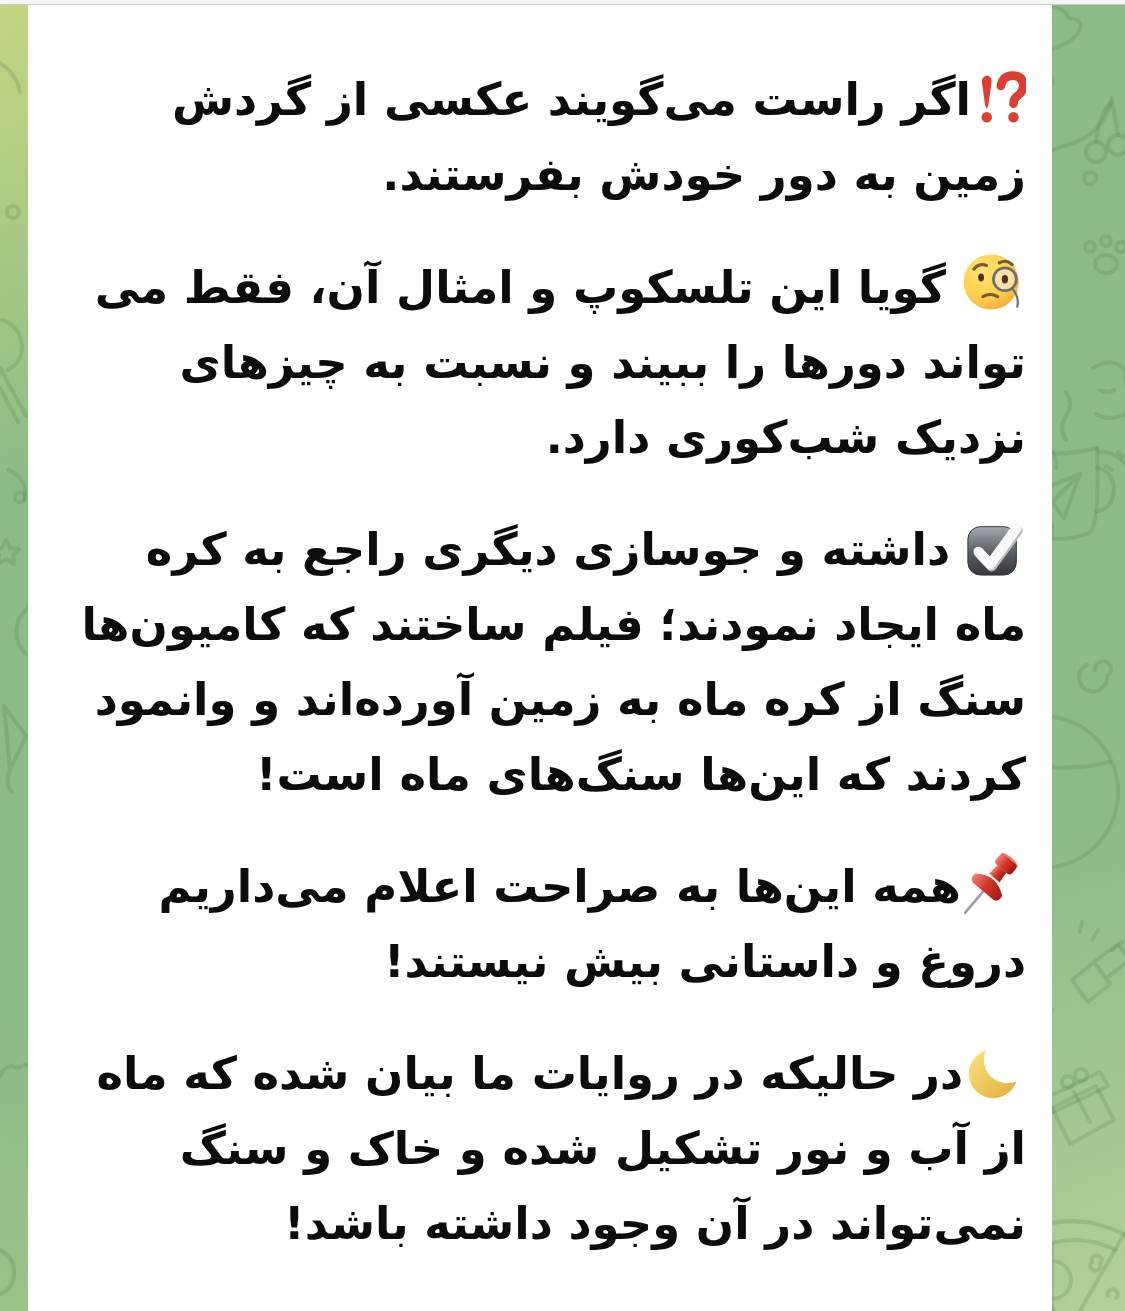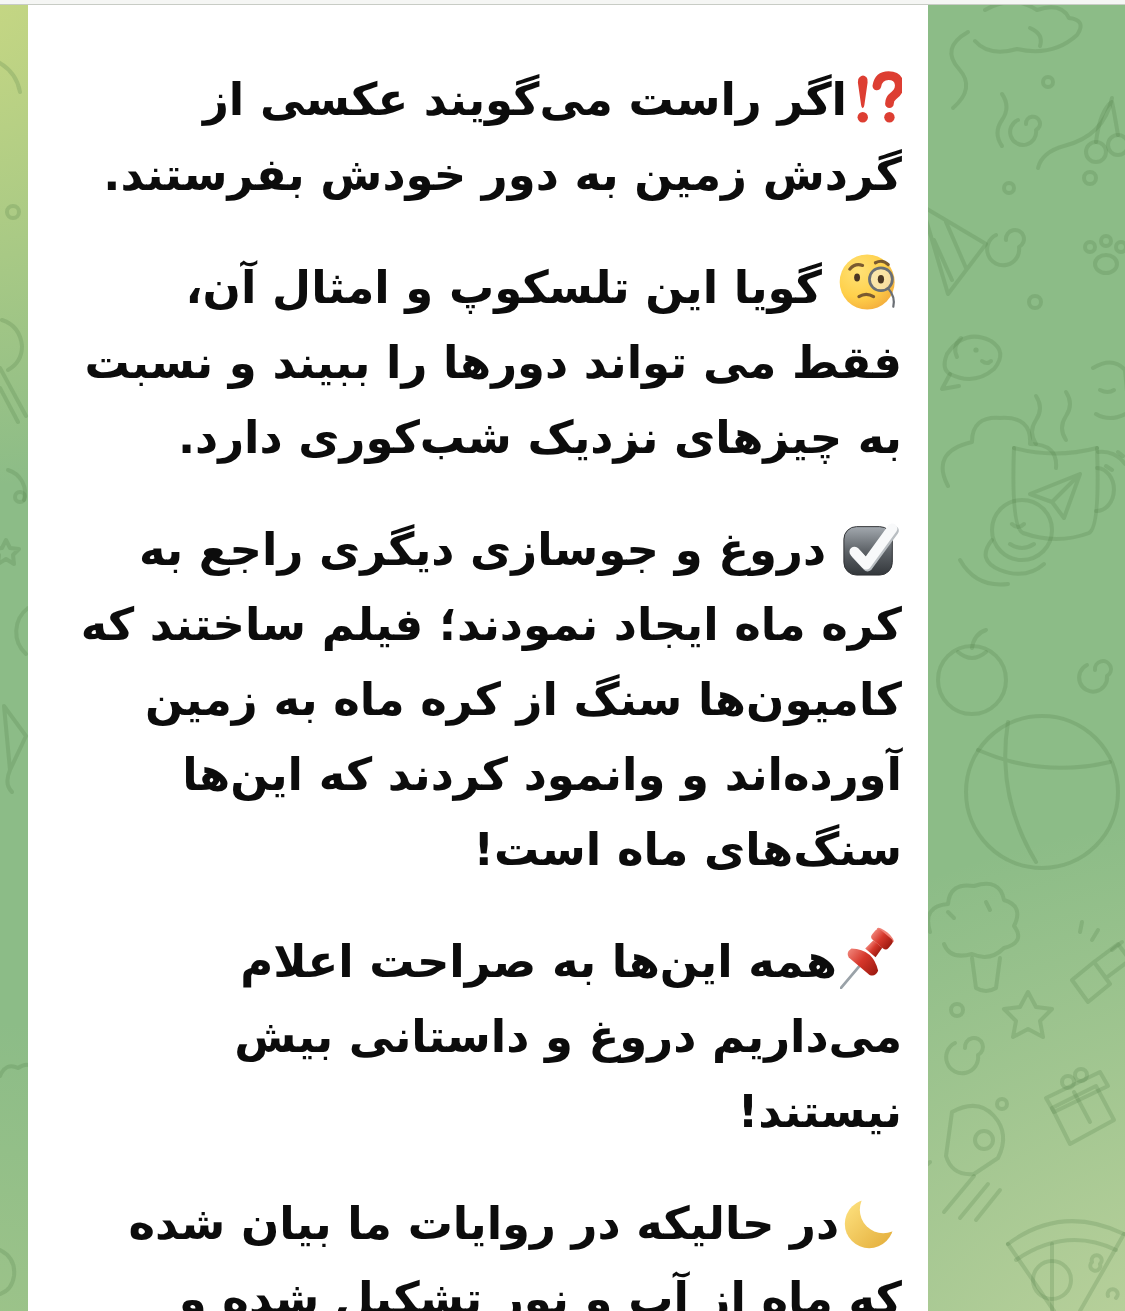--- a/index.html
+++ b/index.html
@@ -14,21 +14,21 @@
       radial-gradient(1500px 1200px at 115% 112%, #c9d8a2 0%, rgba(201,216,162,0) 55%),
       radial-gradient(1200px 900px at -10% 115%, #a7c88b 0%, rgba(167,200,139,0) 55%),
       #8cbc87;
   }
   .doodles{position:absolute;left:0;top:0;width:1125px;height:1311px;}
   .top-strip{
     position:absolute;left:0;top:0;width:100%;height:4px;
     background:#f5f6f4;border-bottom:1px solid #c8ccc5;
   }
   .bubble{
-    position:absolute;left:28px;top:5px;width:900px;height:1306px;
+    position:absolute;left:28px;top:5px;width:1024px;height:1306px;
     background:#ffffff;
   }
   .msg{
     direction:rtl;
     text-align:right;
     padding:57px 26px 0 46px;
     font-size:45px;
     line-height:75px;
     font-weight:bold;
     color:#0c0c0c;
@@ -207,21 +207,21 @@
               <defs>
                 <linearGradient id="cbg" x1="0" y1="0" x2="0" y2="1">
                   <stop offset="0" stop-color="#a3a9af"></stop>
                   <stop offset="0.5" stop-color="#5e6368"></stop>
                   <stop offset="1" stop-color="#33373b"></stop>
                 </linearGradient>
               </defs>
               <rect x="4" y="12" width="50" height="50" rx="13" fill="url(#cbg)" stroke="#2e3134" stroke-width="1"></rect>
               <path d="M15 38 L27 51 L54 14" stroke="#b9bec2" stroke-width="10.5" fill="none" stroke-linecap="round" stroke-linejoin="round" transform="translate(1.5,2)"></path>
               <path d="M15 38 L27 51 L54 14" stroke="#f8f9fa" stroke-width="10.5" fill="none" stroke-linecap="round" stroke-linejoin="round"></path>
-            </svg></span><span>دروغ و جوسازی دیگری راجع به کره ماه ایجاد نمودند؛ فیلم ساختند که کامیون‌ها سنگ از کره ماه به زمین آورده‌اند و وانمود کردند که این‌ها سنگ‌های ماه است!</span></p>
+            </svg></span><span>داشته و جوسازی دیگری راجع به کره ماه ایجاد نمودند؛ فیلم ساختند که کامیون‌ها سنگ از کره ماه به زمین آورده‌اند و وانمود کردند که این‌ها سنگ‌های ماه است!</span></p>
         <p><span class="emoji tight"><svg width="62" height="62" viewBox="0 0 64 64">
               <defs>
                 <linearGradient id="ppg" x1="0" y1="0" x2="1" y2="0">
                   <stop offset="0" stop-color="#ef8075"></stop>
                   <stop offset="0.45" stop-color="#d6372b"></stop>
                   <stop offset="1" stop-color="#9e1a10"></stop>
                 </linearGradient>
               </defs>
               <g transform="rotate(40 32 26)">
                 <line x1="32" y1="44" x2="32" y2="76" stroke="#9aa2a8" stroke-width="2.8" stroke-linecap="round"></line>

